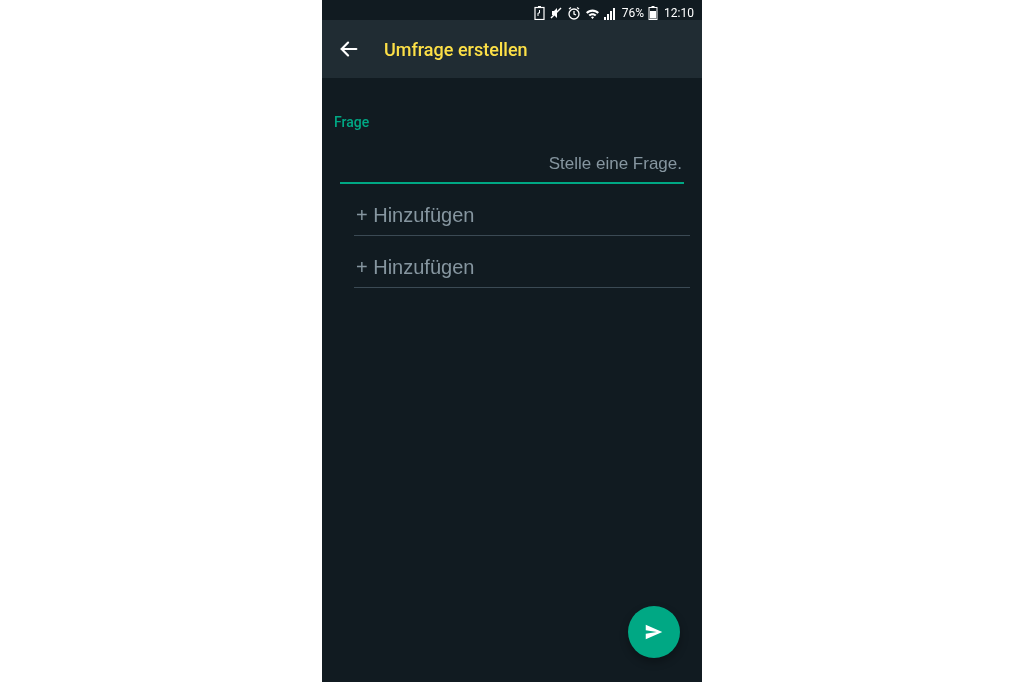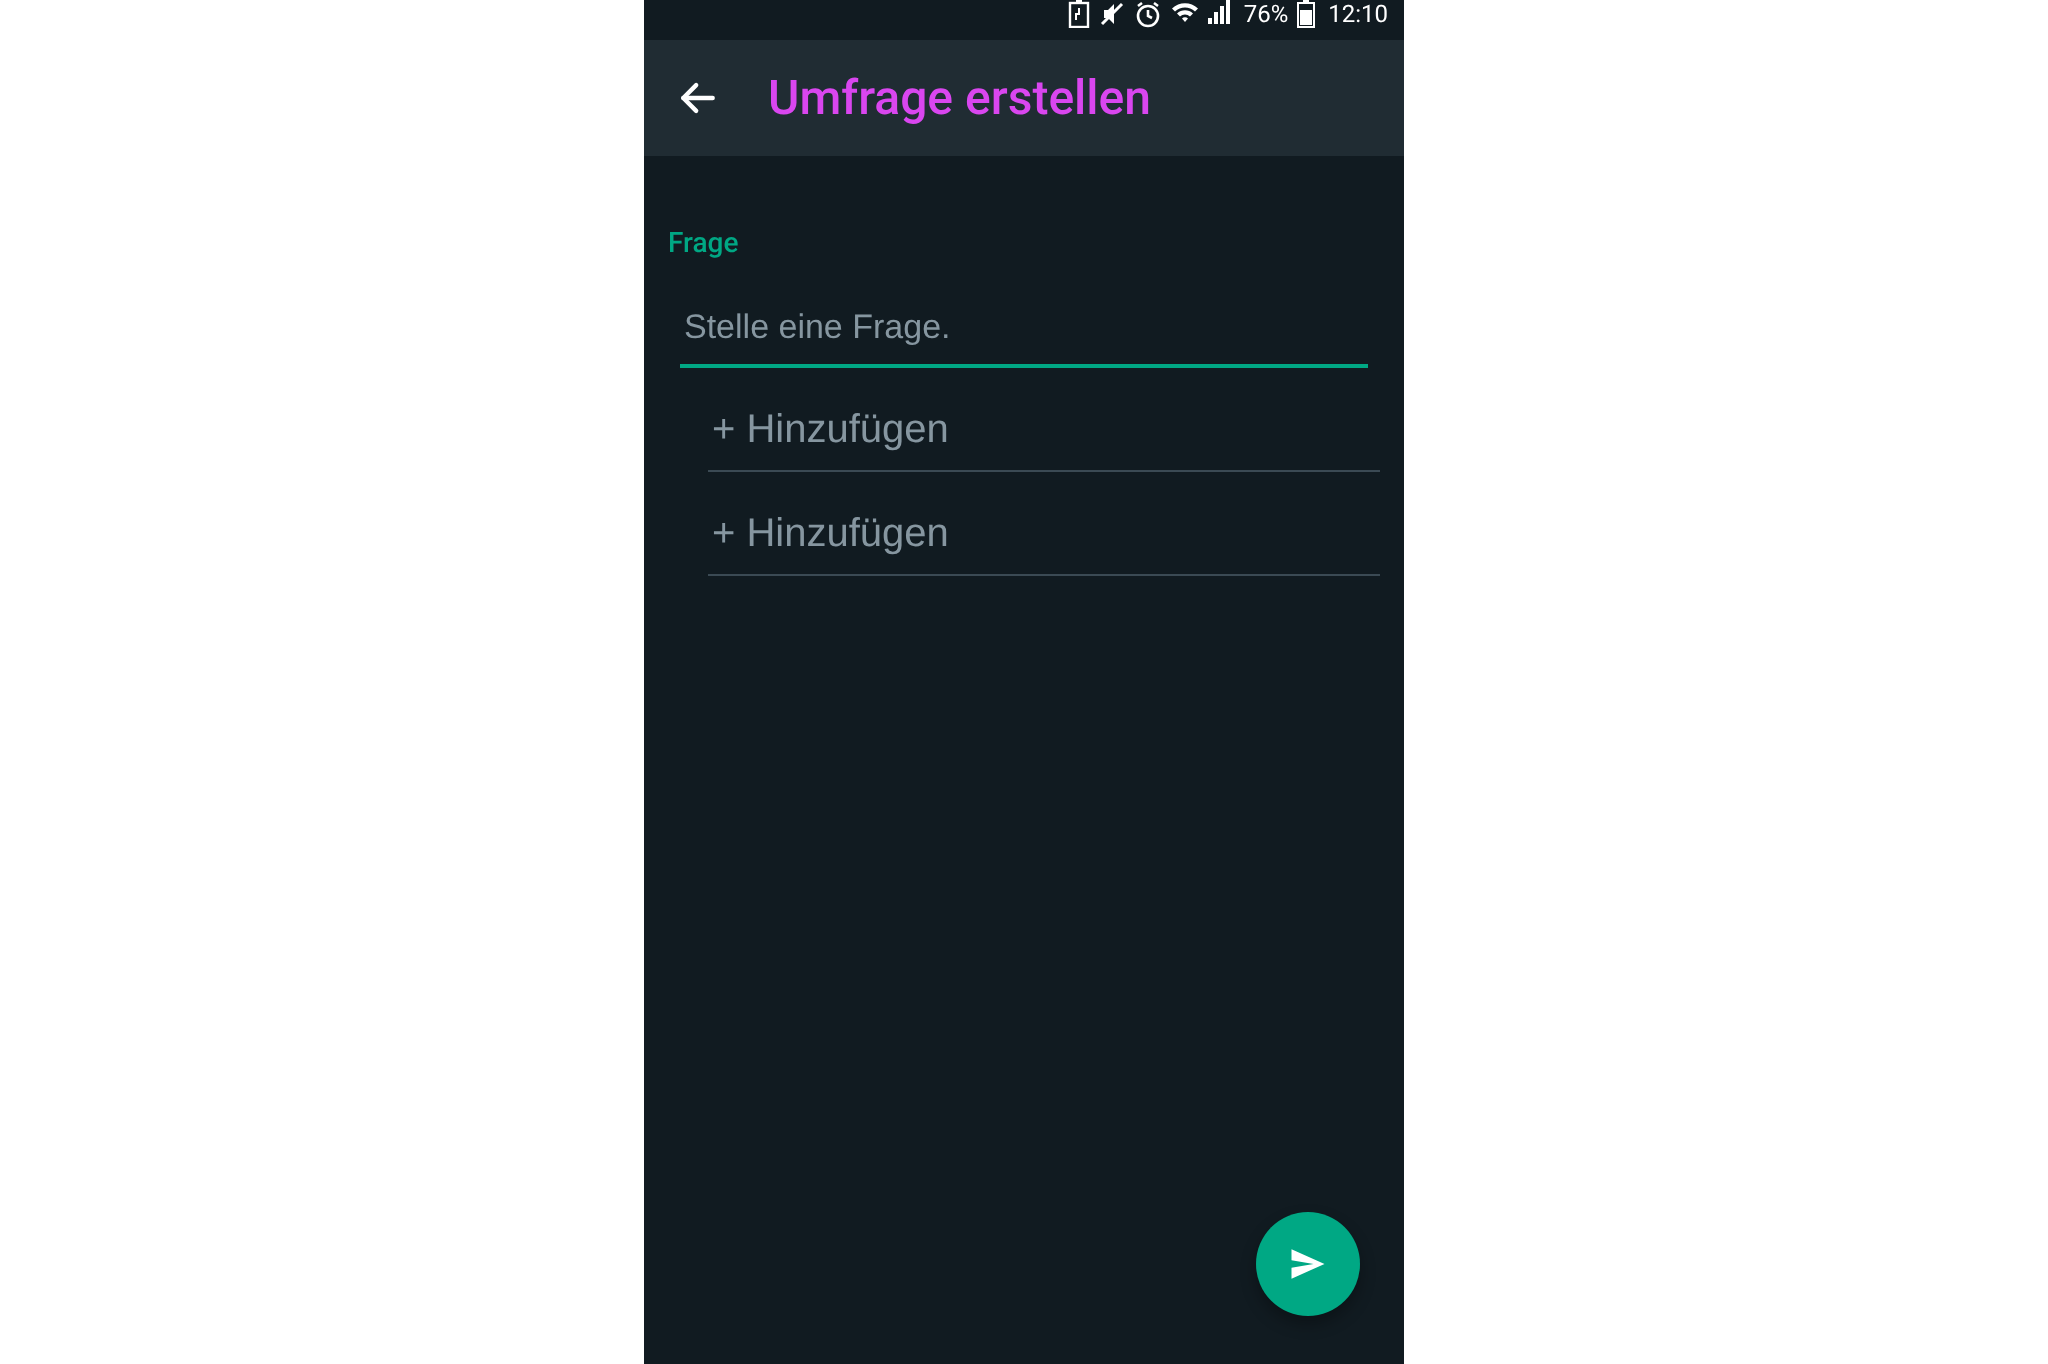--- a/index.html
+++ b/index.html
@@ -15,21 +15,21 @@
       width: 380px;
       height: 682px;
       background: #111b21;
       position: relative;
       overflow: hidden;
     }
     .status-bar {
       height: 20px;
       display: flex;
       justify-content: flex-end;
-      align-items: flex-start;
+      align-items: flex-end;
       padding: 0 8px;
       color: #fff;
       font-size: 12px;
       gap: 4px;
       background: #111b21;
     }
     .app-bar {
       height: 58px;
       background: #202c33;
       display: flex;
@@ -38,22 +38,22 @@
       gap: 24px;
     }
     .back-arrow {
       color: #fff;
       cursor: pointer;
       display: flex;
       align-items: center;
       padding-left: 6px;
     }
     .app-title {
-      color: #d946ef;
-      font-size: 24px;
+      color: #fde047;
+      font-size: 18px;
       font-weight: 500;
     }
     .content {
       padding: 36px 12px;
       background: #111b21;
     }
     .section-label {
       font-size: 14px;
       font-weight: 500;
       margin-bottom: 16px;
@@ -63,20 +63,21 @@
     .input-wrap { padding: 0 6px; }
     .text-input {
       width: 100%;
       background: transparent;
       border: none;
       border-bottom: 2px solid #00a884;
       color: #e9edef;
       font-size: 17px;
       padding: 8px 2px 8px 2px;
       outline: none;
+      text-align: right;
     }
     .text-input::placeholder { color: #8696a0; }
     .option-input {
       width: calc(100% - 20px);
       margin-left: 20px;
       background: transparent;
       border: none;
       border-bottom: 1px solid #3b4a54;
       color: #e9edef;
       font-size: 20px;

